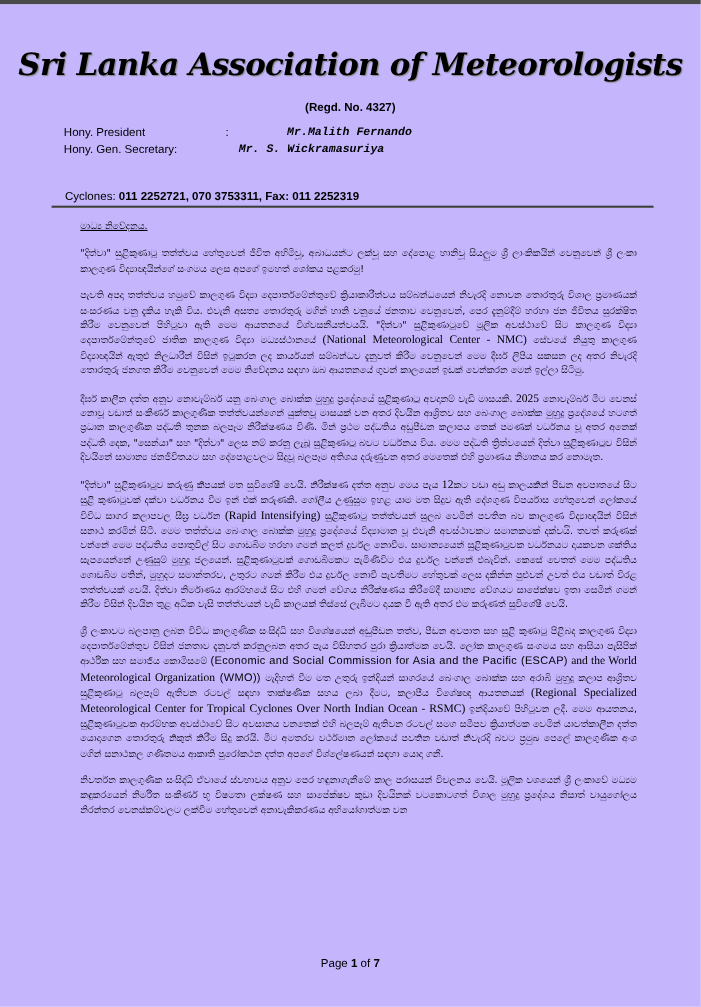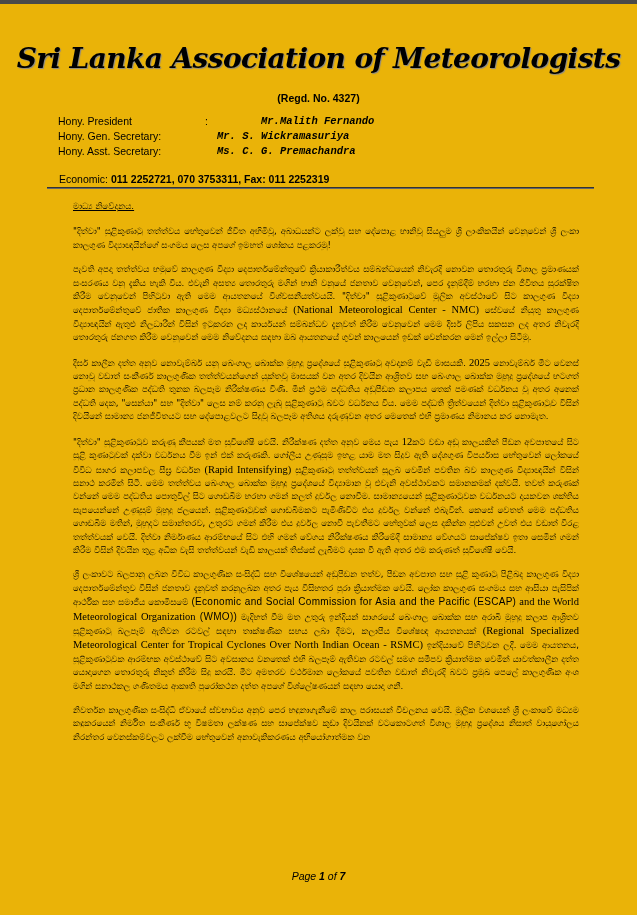--- a/index.html
+++ b/index.html
@@ -2,21 +2,21 @@
 <html><head>
 <meta charset="utf-8">
 <style>
   html, body { margin: 0; padding: 0; }
   body {
     width: 637px; height: 915px; overflow: hidden;
     background: #ffffff; position: relative;
     font-family: "DejaVu Serif", serif; color: #000;
   }
   .topbar { position: absolute; left: 0; top: 0; width: 637px; height: 4px; background: #4a4a4a; }
-  .page { position: absolute; left: 0; top: 4px; width: 637px; height: 911px; background: #eab308; }
+  .page { position: absolute; left: 0; top: 4px; width: 637px; height: 911px; background: #c4b5fd; }
 
   .org-title {
     position: absolute; left: 0; top: 38px; width: 637px; text-align: center;
     font-family: "DejaVu Serif", serif; font-style: italic; font-weight: bold;
     font-size: 28px; letter-spacing: -0.6px; color: #000;
     text-shadow: 1px 1px 1px #888;
   }
   .regd {
     position: absolute; left: 0; top: 88px; width: 637px; text-align: center;
     font-family: "Liberation Sans", sans-serif; font-weight: bold; font-size: 10.5px;
@@ -48,21 +48,21 @@
     font-family: "DejaVu Sans", sans-serif; font-size: 8.6px; line-height: 13.4px;
     text-align: justify;
   }
   .body-text p { margin: 0 0 11px 14px; }
   .salutation { text-decoration: underline; margin-bottom: 12px !important; }
   .latin { font-family: "Liberation Serif", serif; font-size: 10.5px; }
   .latin-sans { font-family: Liberation Sans, sans-serif; font-size: 10px; letter-spacing: 0.3px; }
 
   .footer {
     position: absolute; left: 0; top: 866px; width: 637px; text-align: center;
-    font-family: "Liberation Sans", sans-serif; font-size: 10.5px; font-style: italic;
+    font-family: "Liberation Sans", sans-serif; font-size: 10.5px;
   }
   .footer b { font-weight: bold; }
 </style>
 </head>
 <body>
 
 <div class="topbar"></div>
 
 <div class="page">
   <div class="org-title">Sri Lanka Association of Meteorologists</div>
@@ -71,29 +71,25 @@
   <div class="officers">
     <div class="officer-row">
       <span class="officer-role">Hony. President</span>
       <span class="officer-sep">:</span>
       <span class="officer-name">Mr.Malith Fernando</span>
     </div>
     <div class="officer-row">
       <span class="officer-role" style="width:115px">Hony. Gen. Secretary:</span>
       <span class="officer-name">Mr. S. Wickramasuriya</span>
     </div>
-    <div class="officer-row">
-      <span class="officer-role" style="width:115px">Hony. Asst. Secretary:</span>
-      <span class="officer-name">Ms. C. G. Premachandra</span>
-    </div>
   </div>
 
 
   <div class="telephone">
-    <span class="tel-label">Economic: </span><span>011 2252721, 070 3753311, Fax: 011 2252319</span>
+    <span class="tel-label">Cyclones: </span><span>011 2252721, 070 3753311, Fax: 011 2252319</span>
   </div>
   <div class="rule"></div>
 
   <div class="body-text" id="letter-body">
     <p class="salutation">මාධ්‍ය නිවේදනය.</p>
   <p><span>"දිත්වා" සුළිකුණාටු තත්ත්වය හේතුවෙන් ජීවිත අහිමිවූ, අබාධයන්ට ලක්වූ සහ දේපොළ හානිවූ සියලුම ශ්‍රී ලාංකිකයින් වෙනුවෙන් ශ්‍රී ලංකා කාලගුණ විද්‍යාඥයින්ගේ සංගමය ලෙස අපගේ ඉමහත් ශෝකය පළකරමු!</span></p>
       <p><span>පැවති අපදා තත්ත්වය හමුවේ කාලගුණ විද්‍යා දෙපාර්තමේන්තුවේ ක්‍රියාකාරීත්වය සම්බන්ධයෙන් නිවැරදි නොවන තොරතුරු විශාල ප්‍රමාණයක් සංසරණය වනු දැකිය හැකි විය. එවැනි අසත්‍ය තොරතුරු මගින් හානි වනුයේ ජනතාව වෙනුවෙන්, පෙර දැනුම්දීම් හරහා ජන ජීවිතය සුරක්ෂිත කිරීම වෙනුවෙන් පිහිටුවා ඇති මෙම ආයතනයේ විශ්වසනීයත්වයයි. "දිත්වා" සුළිකුණාටුවේ මූලික අවස්ථාවේ සිට කාලගුණ විද්‍යා දෙපාර්තමේන්තුවේ ජාතික කාලගුණ විද්‍යා මධ්‍යස්ථානයේ </span><span class="latin">(National Meteorological Center - NMC)</span><span> සේවයේ නියුතු කාලගුණ විද්‍යාඥයින් ඇතුළු නිලධාරීන් විසින් ඉටුකරන ලද කාර්යයන් සම්බන්ධව දැනුවත් කිරීම වෙනුවෙන් මෙම දීර්ඝ ලිපිය සකසන ලද අතර නිවැරදි තොරතුරු ජනගත කිරීම වෙනුවෙන් මෙම නිවේදනය සඳහා ඔබ ආයතනයේ ගුවන් කාලයෙන් ඉඩක් වෙන්කරන මෙන් ඉල්ලා සිටිමු.</span></p>
       <p><span>දීර්ඝ කාලීන දත්ත අනුව නොවැම්බර් යනු බෙංගාල බොක්ක මුහුදු ප්‍රදේශයේ සුළිකුණාටු අවදානම් වැඩි මාසයකි. </span><span class="latin">2025</span><span> නොවැම්බර් මීට වෙනස් නොවූ වඩාත් සංකීර්ණ කාලගුණික තත්ත්වයන්ගෙන් යුක්තවූ මාසයක් වන අතර දිවයින ආශ්‍රිතව සහ බෙංගාල බොක්ක මුහුදු ප්‍රදේශයේ හටගත් ප්‍රධාන කාලගුණික පද්ධති තුනක බලපෑම නිරීක්ෂණය විණි. මින් ප්‍රථම පද්ධතිය අඩුපීඩන කලාපය තෙක් පමණක් වර්ධනය වූ අතර අනෙක් පද්ධති දෙක, "සෙන්යා" සහ "දිත්වා" ලෙස නම් කරනු ලැබූ සුළිකුණාටු බවට වර්ධනය විය. මෙම පද්ධති ත්‍රිත්වයෙන් දිත්වා සුළිකුණාටුව විසින් දිවයිනේ සාමාන්‍ය ජනජීවිතයට සහ දේපොළවලට සිදුවූ බලපෑම අතිශය දරුණුවන අතර මෙතෙක් එහි ප්‍රමාණය නිමානය කර නොමැත.</span></p>
       <p><span>"දිත්වා" සුළිකුණාටුව කරුණු කීපයක් මත සුවිශේෂී වෙයි. නිරීක්ෂණ දත්ත අනුව මෙය පැය </span><span class="latin">12</span><span>කට වඩා අඩු කාලයකින් පීඩන අවපාතයේ සිට සුළි කුණාටුවක් දක්වා වර්ධනය වීම ඉන් එක් කරුණකි. ගෝලීය උණුසුම ඉහළ යාම මත සිදුව ඇති දේශගුණ විපර්යාස හේතුවෙන් ලෝකයේ විවිධ සාගර කලාපවල සීඝ්‍ර වර්ධන </span><span class="latin">(Rapid Intensifying)</span><span> සුළිකුණාටු තත්ත්වයන් සුලබ වෙමින් පවතින බව කාලගුණ විද්‍යාඥයින් විසින් සනාථ කරමින් සිටී. මෙම තත්ත්වය බෙංගාල බොක්ක මුහුදු ප්‍රදේශයේ විද්‍යාමාන වූ එවැනි අවස්ථාවකට සමානකමක් දක්වයි. තවත් කරුණක් වන්නේ මෙම පද්ධතිය පොතුවිල් සිට ගොඩබිම හරහා ගමන් කලත් දුර්වල නොවීම. සාමාන්‍යයෙන් සුළිකුණාටුවක වර්ධනයට දායකවන ශක්තිය සැපයෙන්නේ උණුසුම් මුහුදු ජලයෙන්. සුළිකුණාටුවක් ගොඩබිමකට පැමිණිවිට එය දුර්වල වන්නේ එබැවින්. කෙසේ වෙතත් මෙම පද්ධතිය ගොඩබිම මතින්, මුහුදට සමාන්තරව, උතුරට ගමන් කිරීම එය දුර්වල නොවී පැවතීමට හේතුවක් ලෙස දකින්න පුළුවන් උවත් එය වඩාත් විරළ තත්ත්වයක් වෙයි. දිත්වා නිර්මාණය ආරම්භයේ සිට එහි ගමන් වේගය නිරීක්ෂණය කිරීමේදී සාමාන්‍ය වේගයට සාපේක්ෂව ඉතා සෙමින් ගමන් කිරීම විසින් දිවයින තුළ අධික වැසි තත්ත්වයන් වැඩි කාලයක් තිස්සේ ලැබීමට දායක වී ඇති අතර එම කරුණත් සුවිශේෂී වෙයි.</span></p>
       <p><span>ශ්‍රී ලංකාවට බලපානු ලබන විවිධ කාලගුණික සංසිද්ධි සහ විශේෂයෙන් අඩුපීඩන තත්ව, පීඩන අවපාත සහ සුළි කුණාටු පිළිබද කාලගුණ විද්‍යා දෙපාර්තමේන්තුව විසින් ජනතාව දැනුවත් කරනුලබන අතර පැය විසිහතර පුරා ක්‍රියාත්මක වෙයි. ලෝක කාලගුණ සංගමය සහ ආසියා පැසිපික් ආර්ථික සහ සමාජීය කොමිසමේ </span><span class="latin-sans">(Economic and Social Commission for Asia and the Pacific (ESCAP)</span><span class="latin"> and the World Meteorological Organization</span><span class="latin-sans"> (WMO))</span><span> මැදිහත් වීම මත උතුරු ඉන්දියන් සාගරයේ බෙංගාල බොක්ක සහ අරාබි මුහුදු කලාප ආශ්‍රිතව සුළිකුණාටු බලපෑම් ඇතිවන රටවල් සඳහා තාක්ෂණික සහය ලබා දීමට, කලාපීය විශේෂඥ ආයතනයක් </span><span class="latin">(Regional Specialized Meteorological Center for Tropical Cyclones Over North Indian Ocean - RSMC)</span><span> ඉන්දියාවේ පිහිටුවන ලදී. මෙම ආයතනය, සුළිකුණාටුවක ආරම්භක අවස්ථාවේ සිට අවසානය වනතෙක් එහි බලපෑම් ඇතිවන රටවල් සමග සමීපව ක්‍රියාත්මක වෙමින් යාවත්කාලීන දත්ත යොදාගෙන තොරතුරු නිකුත් කිරීම සිදු කරයි. මීට අමතරව වර්ථමාන ලෝකයේ පවතින වඩාත් නිවැරදි බවට ප්‍රමුඛ පෙලේ කාලගුණික අංශ මගින් සනාථකල ගණිතමය ආකෘති පුරෝකථන දත්ත අපගේ විශ්ලේෂණයන් සඳහා යොදා ගනී.</span></p>

